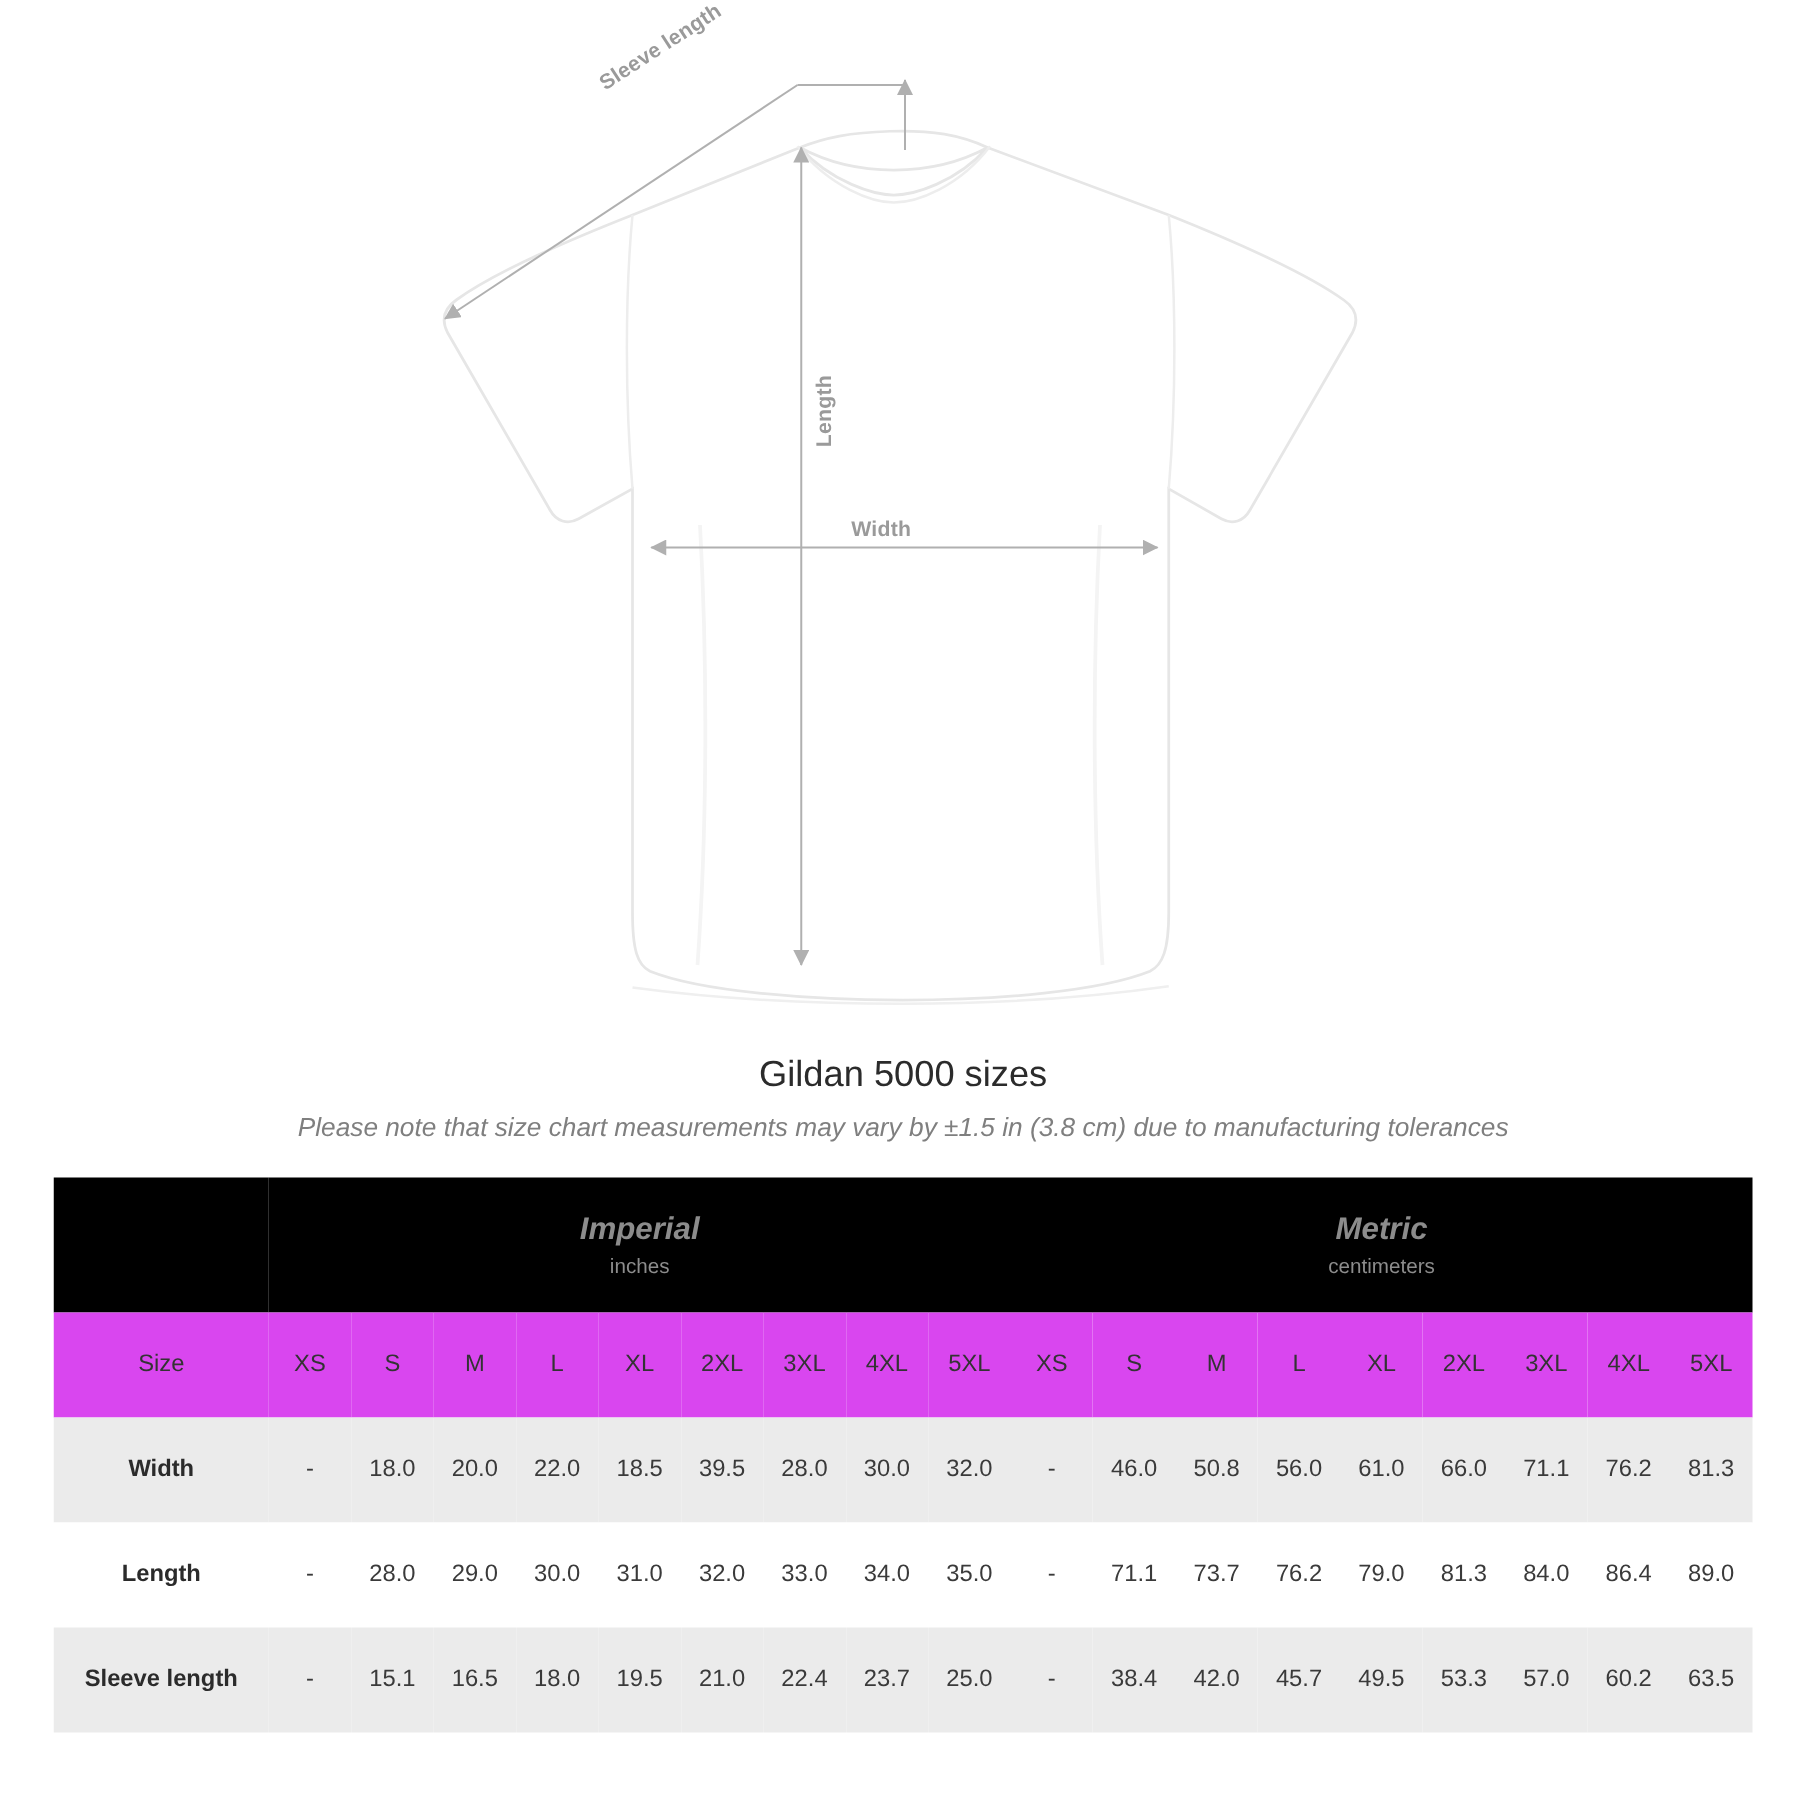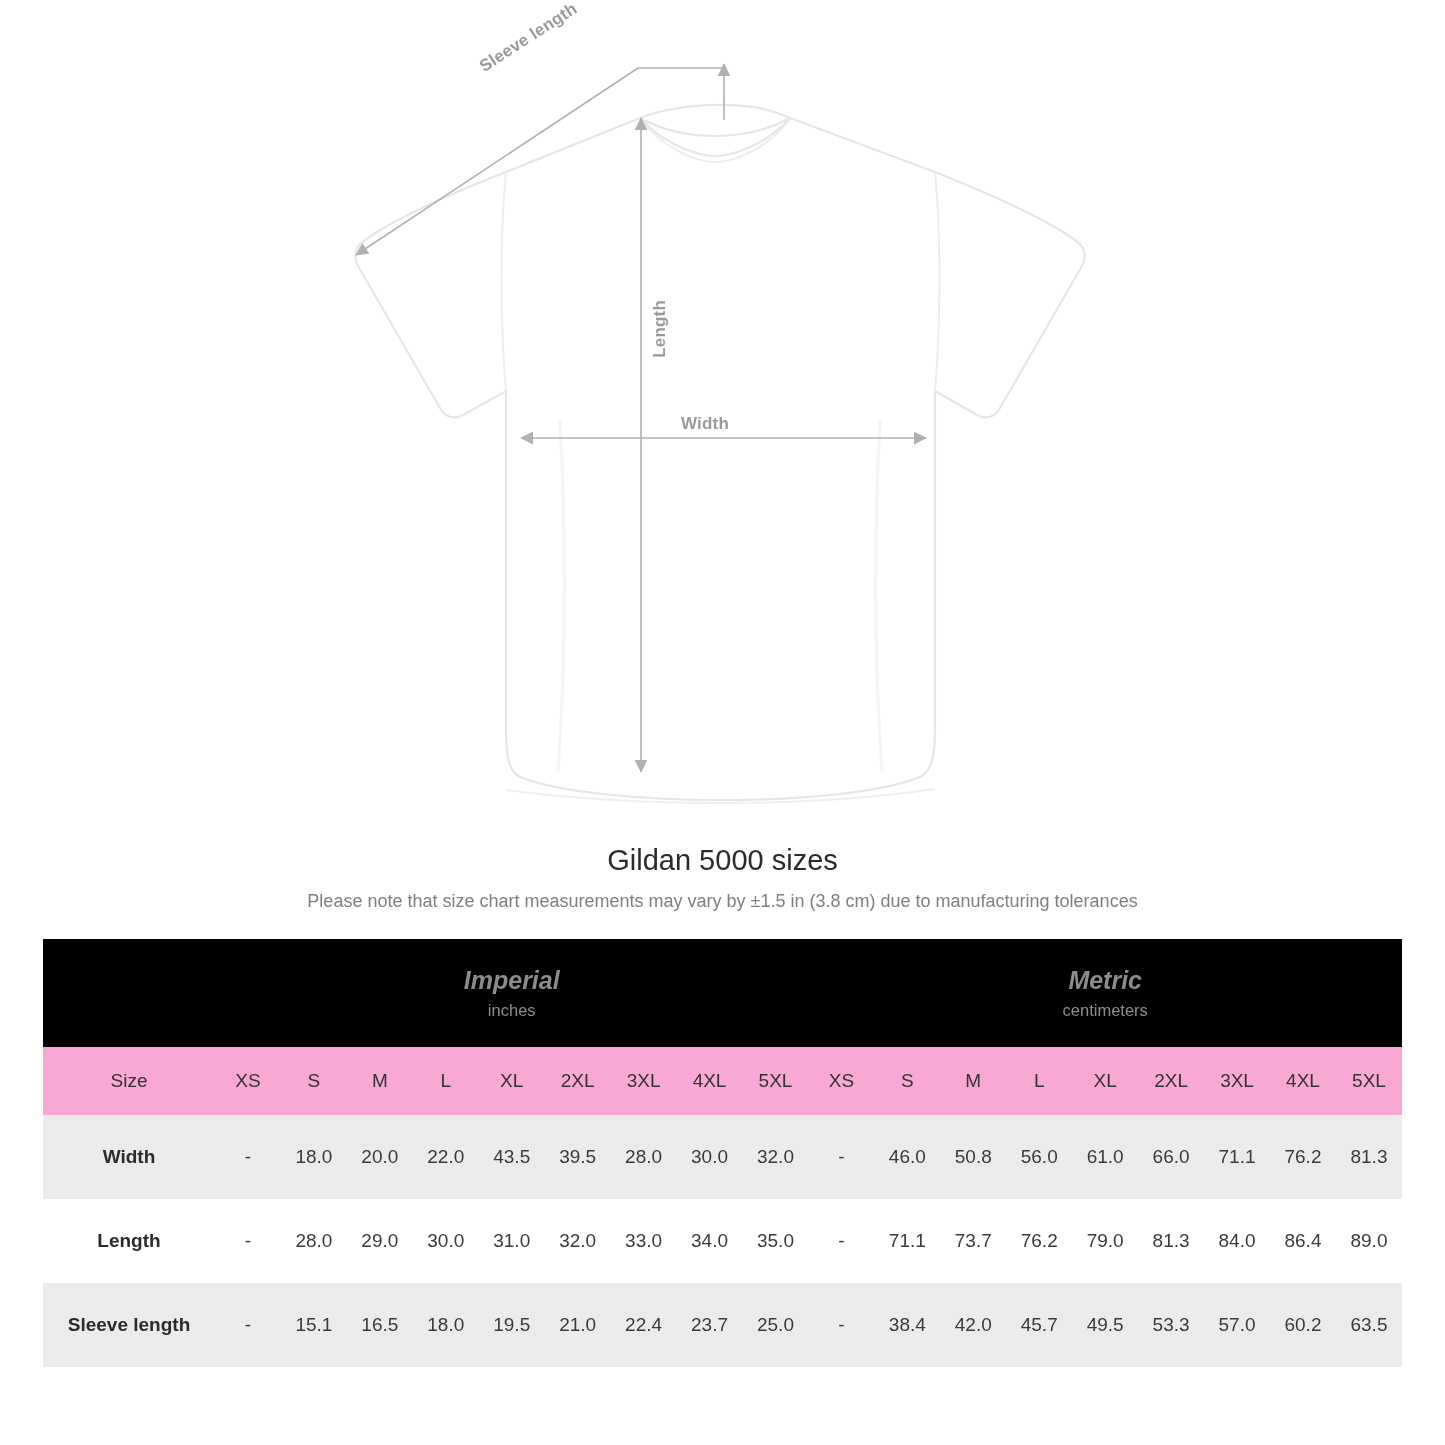--- a/index.html
+++ b/index.html
@@ -47,21 +47,22 @@
 
   
   .title-block { text-align: center; margin-top: 14px; }
   .chart-title {
     font-size: 29px;
     font-weight: normal;
     color: #2b2b2b;
   }
   .chart-note {
     margin-top: 14px;
-    font-size: 18px;
+    font-size: 21px;
+    font-style: italic;
     color: #7f7f7f;
   }
 
   
   .table-wrap {
     margin: 27px 43px 0 43px;
     width: 1359px;
   }
   table.size-table {
     border-collapse: collapse;
@@ -84,22 +85,22 @@
     font-weight: bold;
     color: #8c8c8c;
     line-height: 1.15;
   }
   .unit-sub {
     font-size: 16.5px;
     color: #8c8c8c;
     margin-top: 7px;
   }
   .head-row td {
-    background: #f9a8d4;
-    height: 68px;
+    background: #d946ef;
+    height: 84px;
     font-size: 19px;
     color: #333333;
     font-weight: bold;
   }
   .head-row td.rowhead { font-size: 19px; }
   .data-row td {
     height: 84px;
     font-size: 19px;
     color: #3a3a3a;
   }
@@ -229,21 +230,21 @@
           <td>4XL</td>
           <td>5XL</td>
         </tr>
 
         <tr class="data-row odd">
           <td class="rowhead">Width</td>
           <td>-</td>
           <td>18.0</td>
           <td>20.0</td>
           <td>22.0</td>
-          <td>43.5</td>
+          <td>18.5</td>
           <td>39.5</td>
           <td>28.0</td>
           <td>30.0</td>
           <td>32.0</td>
           <td>-</td>
           <td>46.0</td>
           <td>50.8</td>
           <td>56.0</td>
           <td>61.0</td>
           <td>66.0</td>

